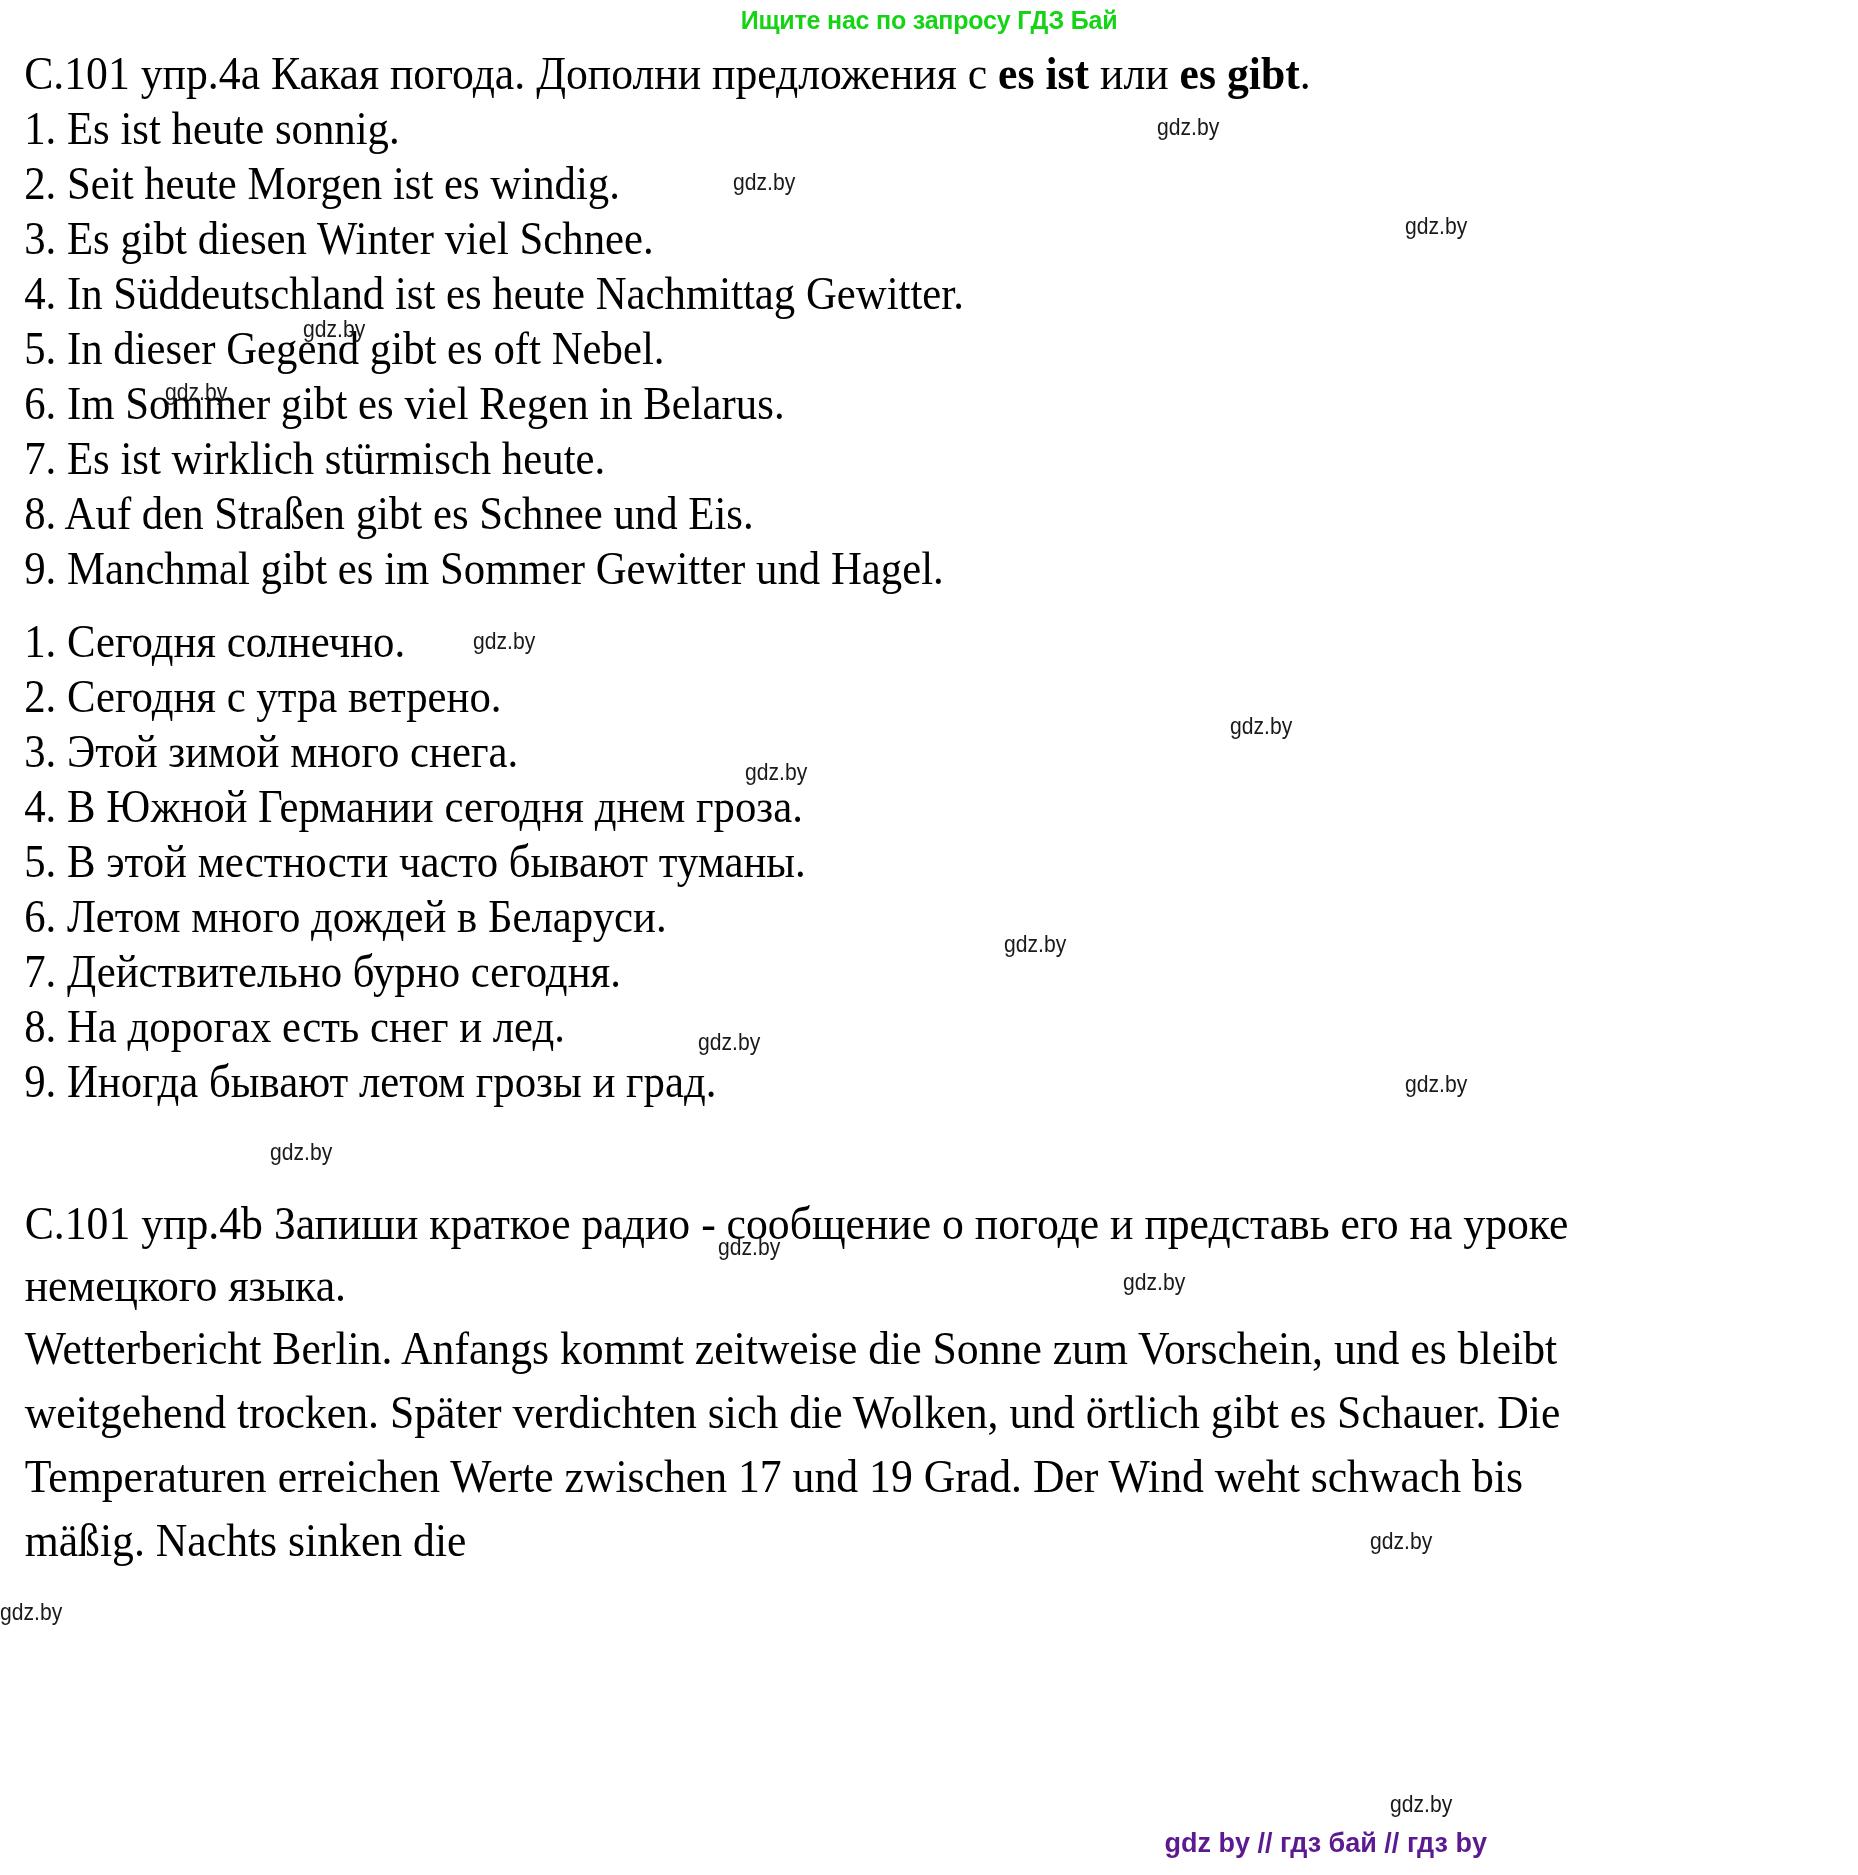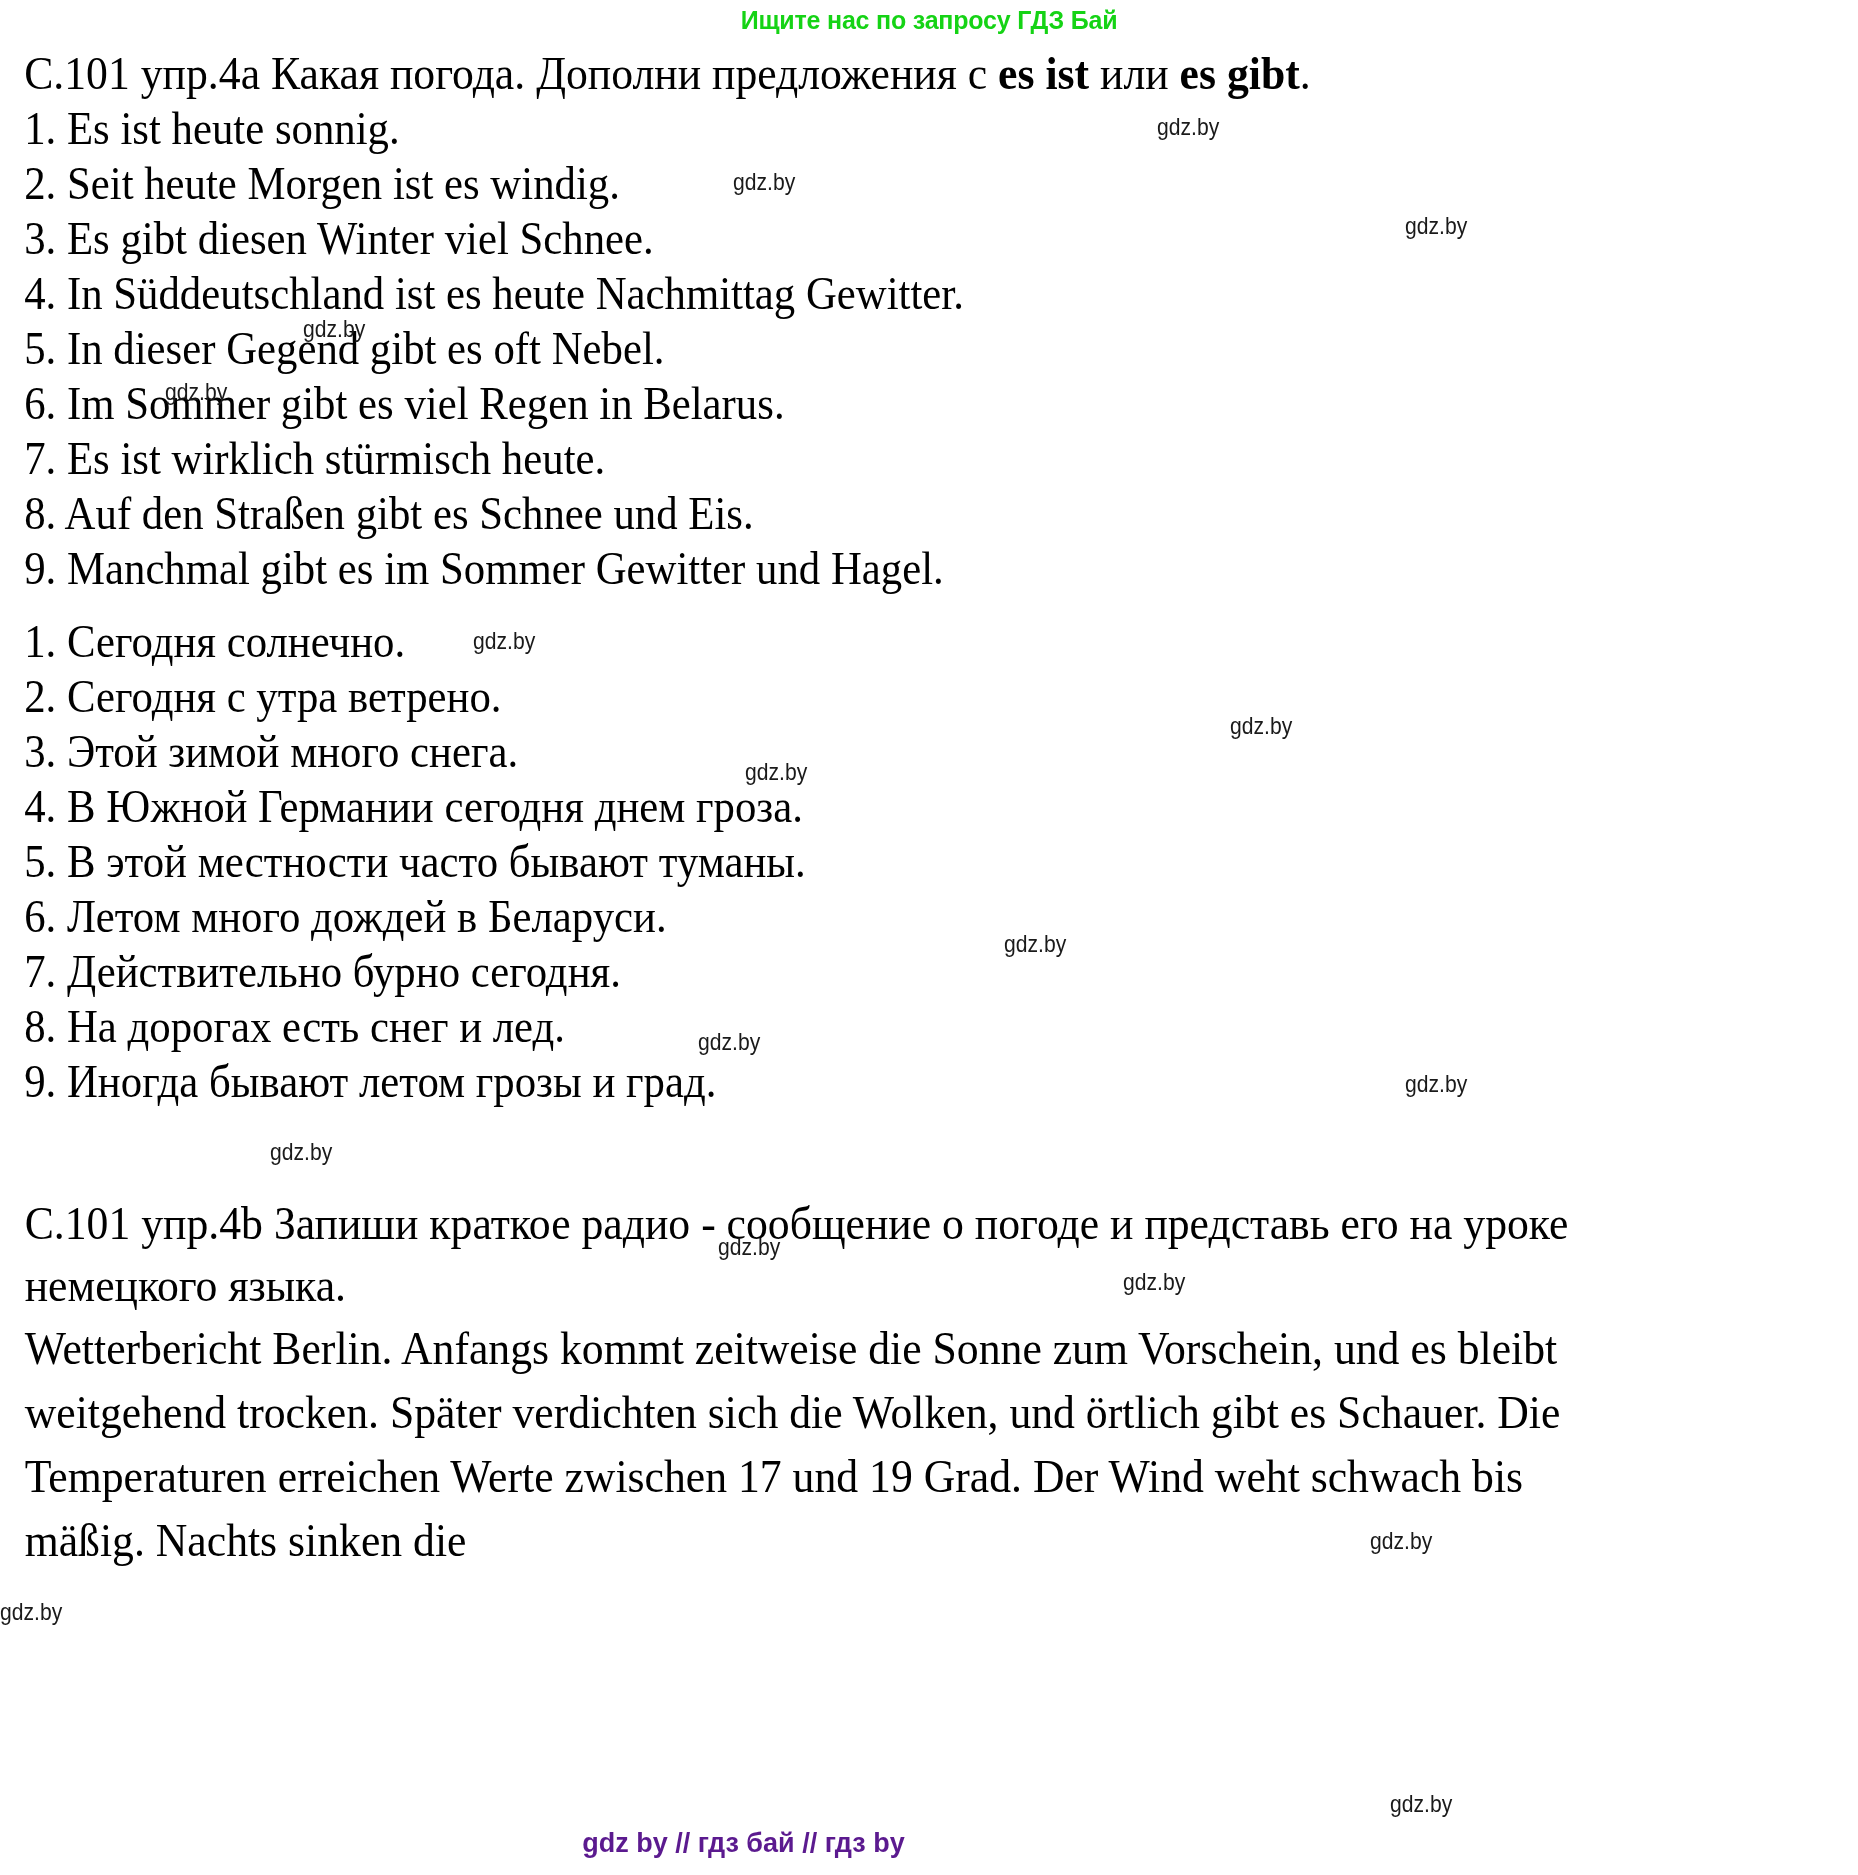--- a/index.html
+++ b/index.html
@@ -72,21 +72,21 @@
     text-align: left;
   }
   .para.report { line-height: 64px; }
 
   
   #footer-links {
     position: absolute;
     top: 1828px;
     left: 0;
     width: 1487px;
-    text-align: center;
+    text-align: right;
     font-family: "Liberation Sans", "DejaVu Sans", sans-serif;
     font-size: 27px;
     font-weight: bold;
     color: #5b1a8f;
     white-space: nowrap;
   }
 
   
   .wm {
     position: absolute;

